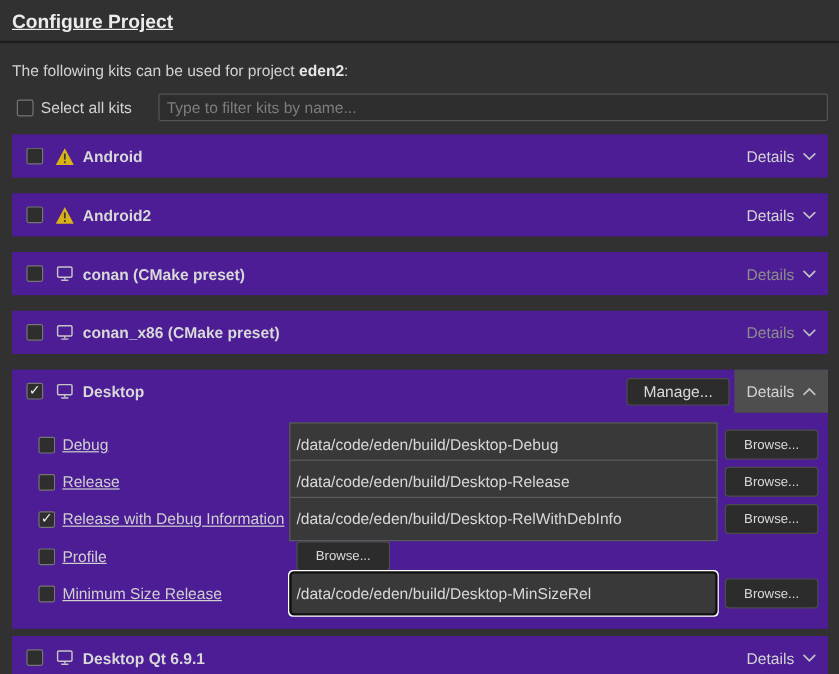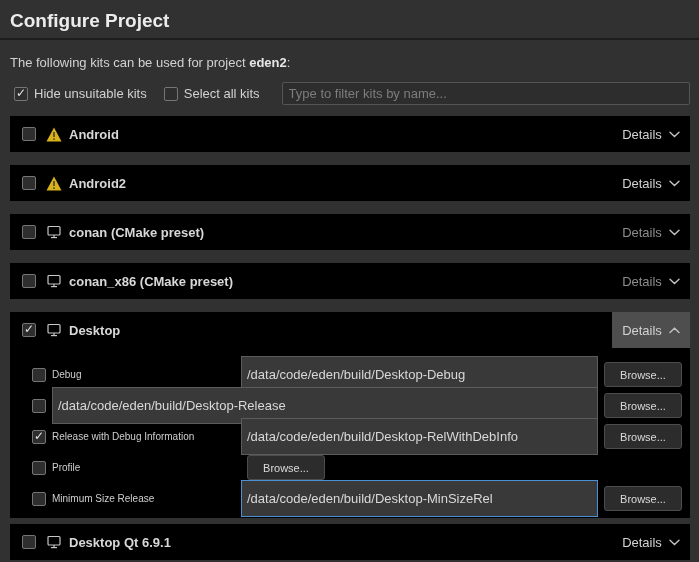--- a/index.html
+++ b/index.html
@@ -4,21 +4,21 @@
 <style>
   * { margin: 0; padding: 0; box-sizing: border-box; }
   html, body { width: 699px; height: 562px; overflow: hidden; }
   body {
     background: #313131;
     font-family: "Liberation Sans", "DejaVu Sans", sans-serif;
     color: #d6d6d6;
     -webkit-font-smoothing: antialiased;
   }
   .page-header { padding: 10px 10px 6px 10px; border-bottom: 2px solid #1d1d1d; }
-  .page-title { font-size: 19px; font-weight: bold; color: #ececec; }
+  .page-title { font-size: 16px; font-weight: bold; color: #ececec; text-decoration: underline; }
 
   .subtitle { font-size: 13px; margin: 15px 10px 0 10px; color: #d2d2d2; }
   .subtitle b { color: #e6e6e6; }
 
   .controls {
     display: flex; align-items: center;
     margin: 12px 9px 0 14px; height: 23px;
   }
   .cb {
     display: inline-block; width: 14px; height: 14px;
@@ -35,22 +35,22 @@
 
   .filter-input {
     flex: 1; margin-left: 22px; height: 23px;
     background: #2d2d2d; border: 1px solid #555555; border-radius: 2px;
     color: #22c55e; font-size: 13px; padding: 0 6px;
     font-family: "Liberation Sans", "DejaVu Sans", sans-serif;
   }
   .filter-input::placeholder { color: #7d7d7d; }
 
   .kit-list { margin: 11px 9px 0 10px; }
-  .kit-row { background: #000000; margin-bottom: 13px; }
-  .kit-row.expanded { margin-bottom: 6px; padding-bottom: 1px; }
+  .kit-row { background: #4c1d95; margin-bottom: 13px; }
+  .kit-row.expanded { margin-bottom: 6px; padding-bottom: 11px; }
 
   .kit-header { display: flex; align-items: center; height: 36px; padding-left: 12px; }
   .kit-header .cb { margin-right: 9px; }
   .kit-icon { width: 17px; height: 16px; margin-right: 7px; display: inline-flex; align-items: center; justify-content: center; }
   .kit-name { font-size: 13px; font-weight: bold; color: #d8d8d8; }
   .spacer { flex: 1; }
 
   .manage-btn {
     height: 23px; padding: 0 13px; margin-right: 4px;
     background: #2c2c2c; border: 1px solid #4c4c4c; border-radius: 3px;
@@ -64,21 +64,21 @@
   }
   .details-wrap.open { background: #4e4e4e; }
   .details-label { font-size: 13px; margin-right: 7px; }
   .details-wrap.bright .details-label { color: #d2d2d2; }
   .details-wrap.dim .details-label { color: #8d8d8d; }
   .chev { display: inline-flex; }
 
   .configs { margin-top: 14px; }
   .config-row { display: flex; align-items: center; height: 25px; margin: 0 8px 6px 22px; }
   .config-row .cb { margin-right: 6px; }
-  .config-label { width: 189px; font-size: 10px; color: #cfcfcf; flex: 0 0 auto; }
+  .config-label { width: 189px; font-size: 13px; color: #cfcfcf; flex: 0 0 auto; text-decoration: underline; }
   .path-input {
     flex: 1; height: 37px; min-width: 0;
     background: #393939; border: 1px solid #5c5c5c;
     color: #d8d8d8; font-size: 13px; padding: 0 5px;
     font-family: "Liberation Sans", "DejaVu Sans", sans-serif;
   }
   .path-input.focused { border: 1px solid #4a90d2; }
   .browse-btn {
     width: 78px; height: 25px; margin-left: 6px; flex: 0 0 auto;
     background: #2c2c2c; border: 1px solid #4c4c4c; border-radius: 3px;
@@ -90,24 +90,20 @@
 <body>
 
 <div class="page-header">
   <div class="page-title">Configure Project</div>
 </div>
 
 <div class="subtitle"><span>The following kits can be used for project </span><b>eden2</b><span>:</span></div>
 
 <div class="controls">
   <span class="cb-group">
-    <span class="cb checked"></span>
-    <span class="cb-label">Hide unsuitable kits</span>
-  </span>
-  <span class="cb-group">
     <span class="cb"></span>
     <span class="cb-label">Select all kits</span>
   </span>
   <input type="text" class="filter-input" placeholder="Type to filter kits by name..." style="">
 </div>
 
 <div class="kit-list">
     <div class="kit-row">
     <div class="kit-header">
       <span class="cb"></span>
@@ -209,38 +205,40 @@
       <span class="cb checked"></span>
       <span class="kit-icon">
           <svg width="16" height="16" viewBox="0 0 16 16">
             <rect x="2" y="2.5" width="12" height="8.5" rx="1" fill="none" stroke="#c6c6c6" stroke-width="1.2"></rect>
             <line x1="8" y1="11" x2="8" y2="13" stroke="#c6c6c6" stroke-width="1.2"></line>
             <line x1="5" y1="13.6" x2="11" y2="13.6" stroke="#c6c6c6" stroke-width="1.2"></line>
           </svg>
         </span>
       <span class="kit-name">Desktop</span>
       <span class="spacer"></span>
+      <button class="manage-btn">Manage...</button>
       <span class="details-wrap bright open">
         <span class="details-label">Details</span>
         <span class="chev">
             <svg width="11" height="7" viewBox="0 0 11 7">
               <path d="M1 5.6 L5.5 1.2 L10 5.6" stroke="#c2c2c2" stroke-width="1.4" fill="none" stroke-linecap="round"></path>
             </svg>
           </span>
       </span>
     </div>
     <div class="configs">
         <div class="config-row">
     <span class="cb"></span>
     <span class="config-label">Debug</span>
     <input type="text" class="path-input" value="/data/code/eden/build/Desktop-Debug" style="">
     <button class="browse-btn">Browse...</button>
   </div>
         <div class="config-row">
     <span class="cb"></span>
+    <span class="config-label">Release</span>
     <input type="text" class="path-input" value="/data/code/eden/build/Desktop-Release" style="">
     <button class="browse-btn">Browse...</button>
   </div>
         <div class="config-row">
     <span class="cb checked"></span>
     <span class="config-label">Release with Debug Information</span>
     <input type="text" class="path-input" value="/data/code/eden/build/Desktop-RelWithDebInfo" style="">
     <button class="browse-btn">Browse...</button>
   </div>
         <div class="config-row">

